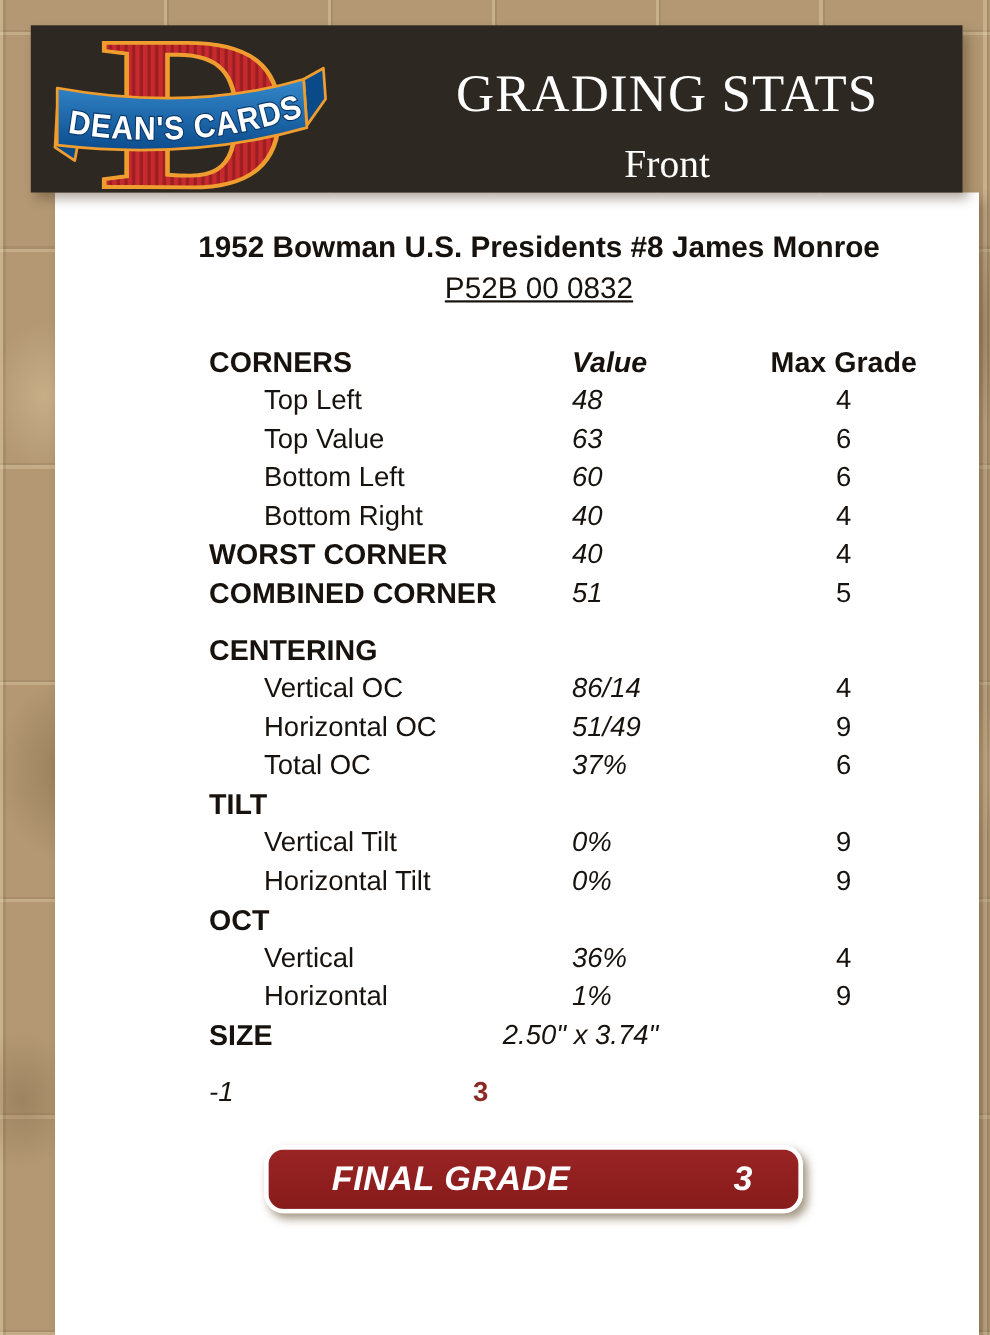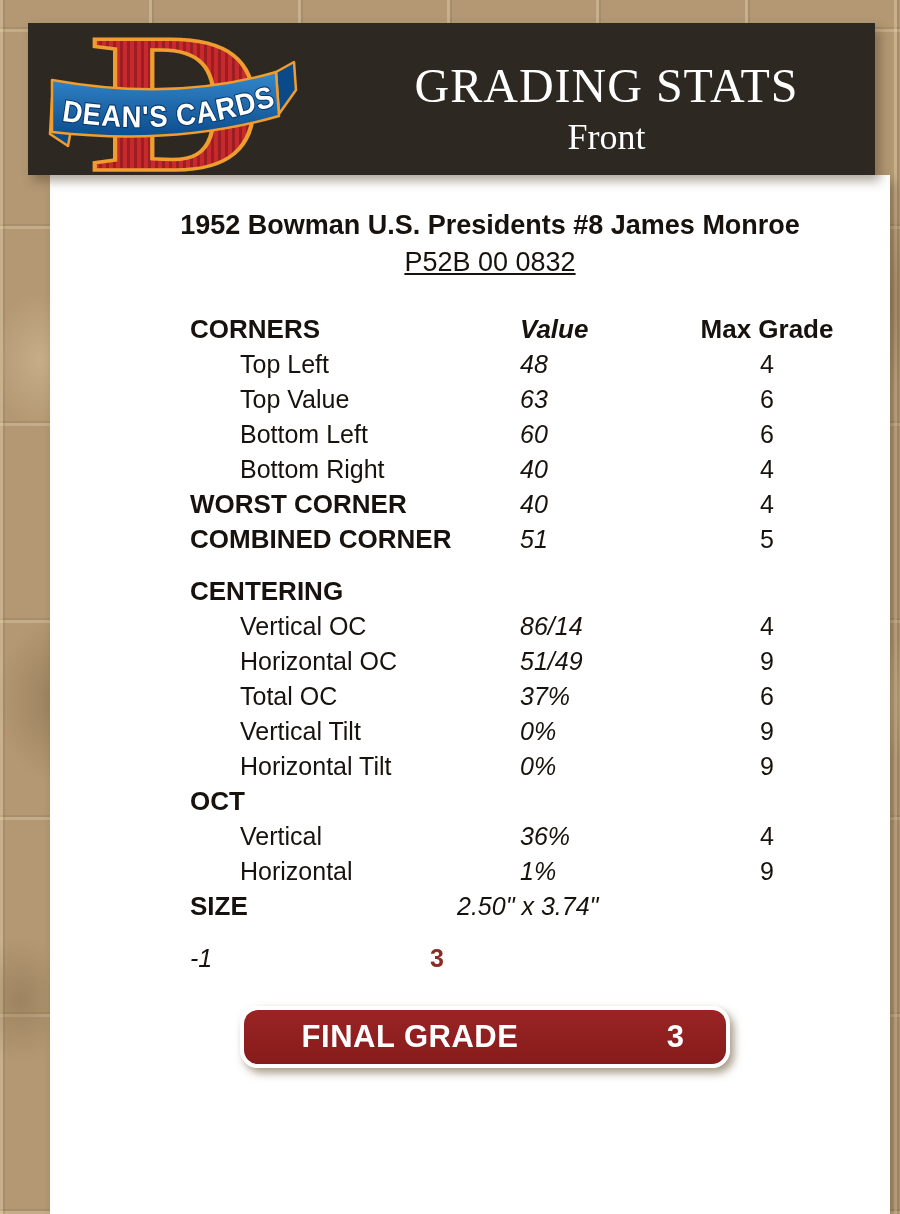--- a/index.html
+++ b/index.html
@@ -18,21 +18,21 @@
       radial-gradient(70px 90px at 20px 1000px, rgba(118,92,60,.35), transparent 70%),
       repeating-linear-gradient(90deg, rgba(240,225,190,.33) 0 3px, rgba(90,70,45,.14) 3px 5px, rgba(0,0,0,0) 5px 149px),
       repeating-linear-gradient(0deg, rgba(240,225,190,.28) 0 3px, rgba(90,70,45,.12) 3px 5px, rgba(0,0,0,0) 5px 197px);
   }
 
   
   .header{position:absolute;left:28px;top:23px;width:847px;height:152px;background:#2e2822;
     box-shadow:5px 6px 10px rgba(80,62,40,.45);z-index:3;}
   .header-titles{position:absolute;left:350px;right:40px;top:36px;text-align:center;color:#ffffff;font-family:Liberation Serif, serif;}
   .header-title{font-size:48px;line-height:54px;letter-spacing:1px;}
-  .header-subtitle{font-size:36px;line-height:44px;margin-top:2px;}
+  .header-subtitle{font-size:36px;line-height:44px;margin-top:14px;}
   .logo{position:absolute;left:18px;top:5px;width:265px;height:150px;}
 
   
   .panel{position:absolute;left:50px;top:175px;width:800px;height:1184px;background:#ffffff;
     box-shadow:5px 7px 10px rgba(80,62,40,.40);z-index:2;color:#17120d;padding-left:40px;}
   .card-title{margin-top:35px;text-align:center;font-size:27px;font-weight:700;}
   .card-code{text-align:center;font-size:27px;margin-top:6px;text-decoration:underline;}
 
   
   .grades-table{margin-top:34px;}
@@ -43,21 +43,21 @@
   .c-max{width:150px;margin-left:22px;text-align:center;font-size:25px;white-space:nowrap;}
   .t-row.item .c-label{padding-left:50px;}
   .t-row.section .c-label, .t-row.boldrow .c-label{font-weight:700;font-size:26px;}
   .t-row.colhead .c-label, .t-row.colhead .c-value, .t-row.colhead .c-max{font-weight:700;font-size:26px;}
   .c-value.shifted{position:relative;left:-63px;}
   .c-max.red{color:#8d2a25;font-weight:700;}
 
   
   .final-grade-button{position:relative;margin:30px 0 0 150px;width:482px;height:54px;
     background:linear-gradient(#9a2424,#871b1b);border:4px solid #ffffff;border-radius:18px;
-    box-shadow:4px 5px 8px rgba(150,138,115,.85);cursor:pointer;}
+    box-shadow:4px 5px 8px rgba(150,138,115,.85);cursor:pointer;font-style:italic;}
   .final-grade-label{position:absolute;left:166px;top:50%;transform:translate(-50%,-50%);
     color:#ffffff;font-size:31px;font-weight:700;letter-spacing:.5px;white-space:nowrap;}
   .final-grade-value{position:absolute;right:42px;top:50%;transform:translateY(-50%);
     color:#ffffff;font-size:31px;font-weight:700;}
 </style>
 </head>
 <body>
 
 <div class="page">
   <div class="bg-collage"></div>
@@ -144,20 +144,25 @@
         <div class="t-row item">
           <div class="c-label">Horizontal OC</div>
           <div class="c-value">51/49</div>
           <div class="c-max">9</div>
         </div>
         <div class="t-row item">
           <div class="c-label">Total OC</div>
           <div class="c-value">37%</div>
           <div class="c-max">6</div>
         </div>
+        <div class="t-row section">
+          <div class="c-label">TILT</div>
+          <div class="c-value"></div>
+          <div class="c-max"></div>
+        </div>
         <div class="t-row item">
           <div class="c-label">Vertical Tilt</div>
           <div class="c-value">0%</div>
           <div class="c-max">9</div>
         </div>
         <div class="t-row item">
           <div class="c-label">Horizontal Tilt</div>
           <div class="c-value">0%</div>
           <div class="c-max">9</div>
         </div>

